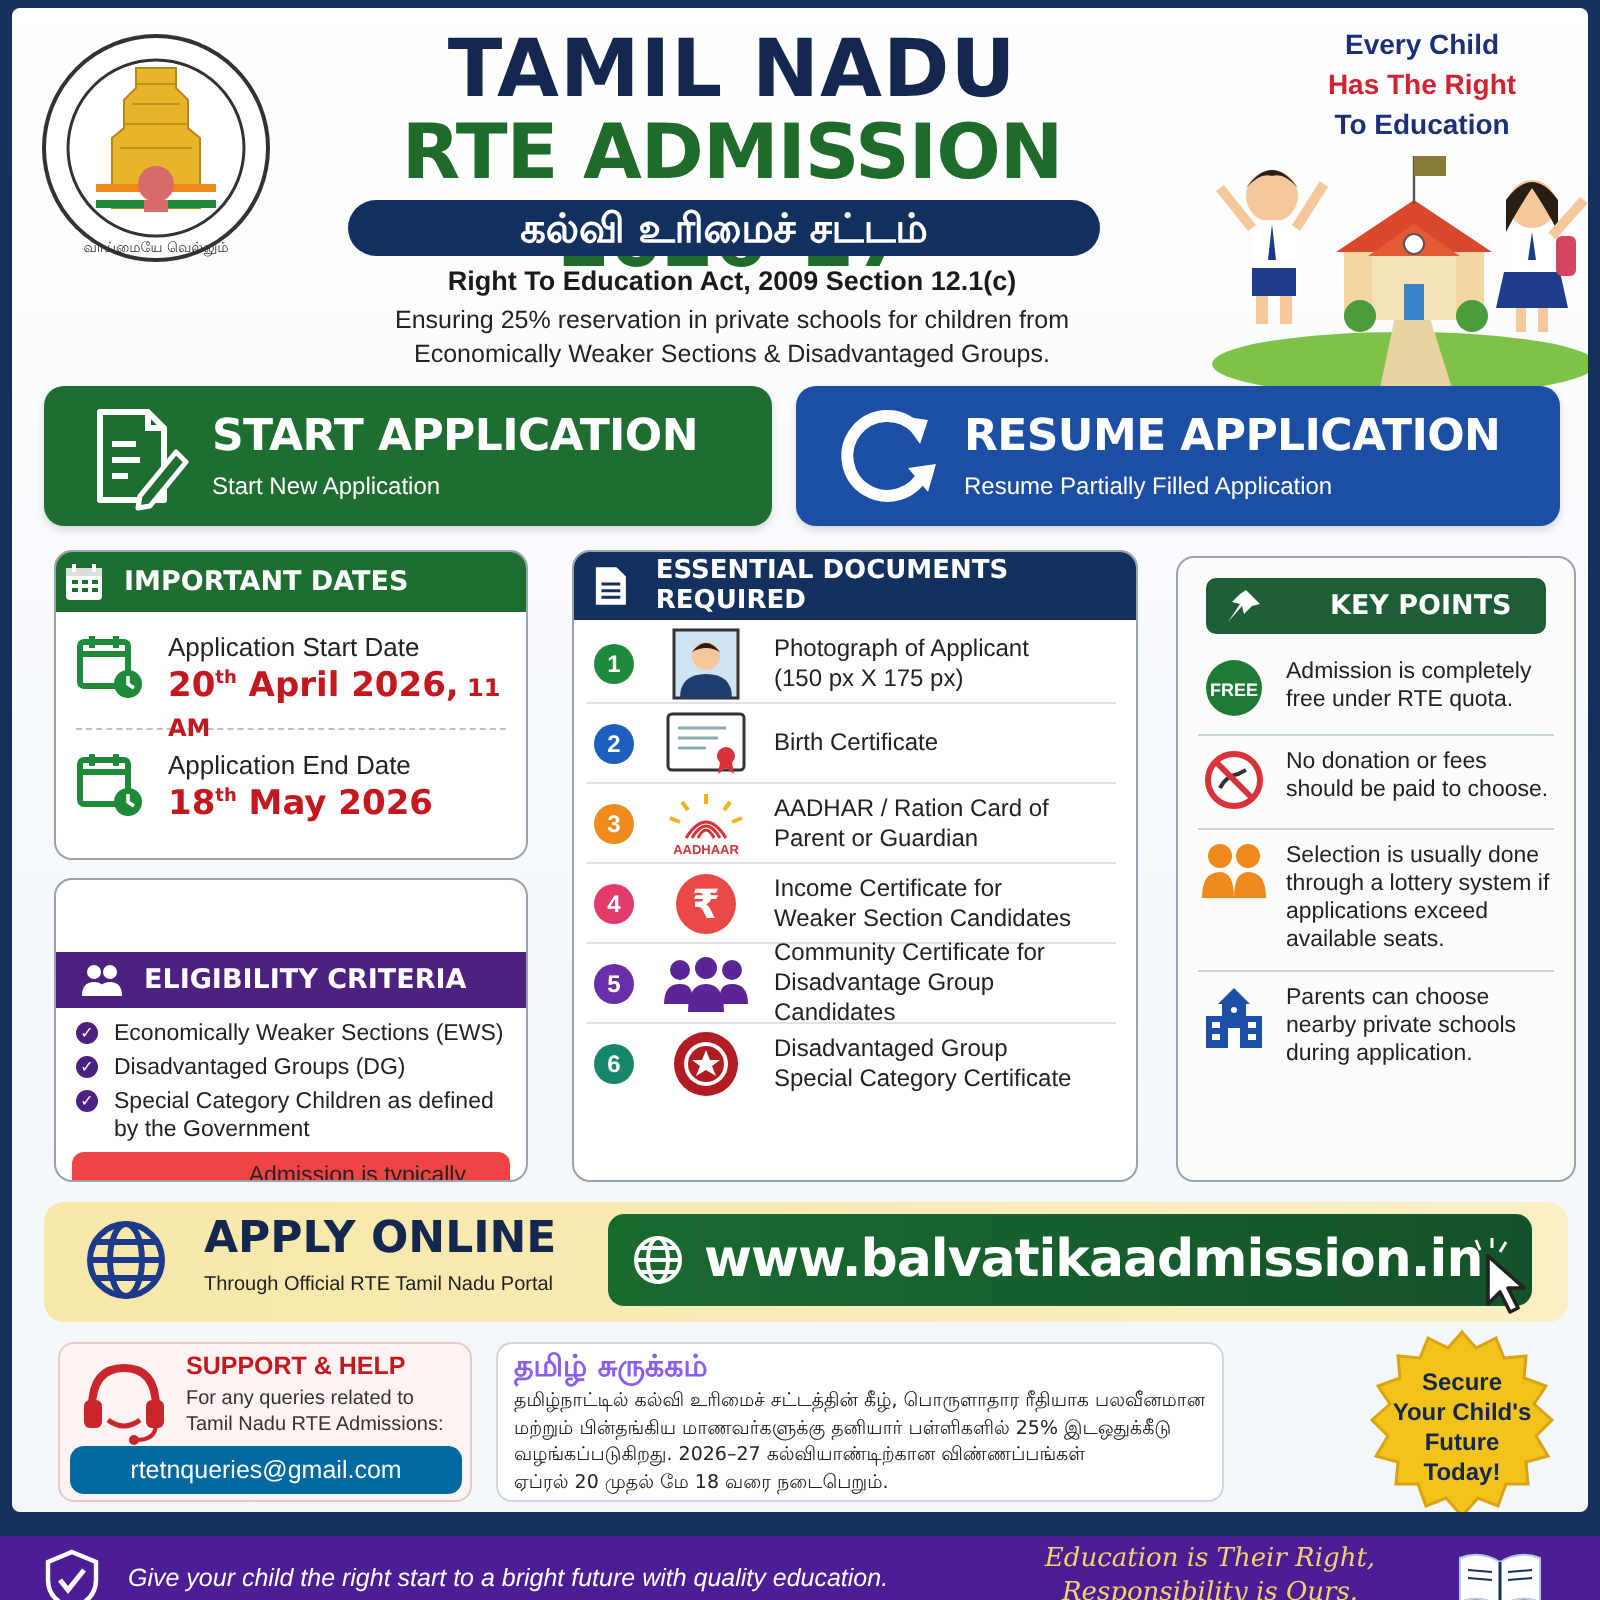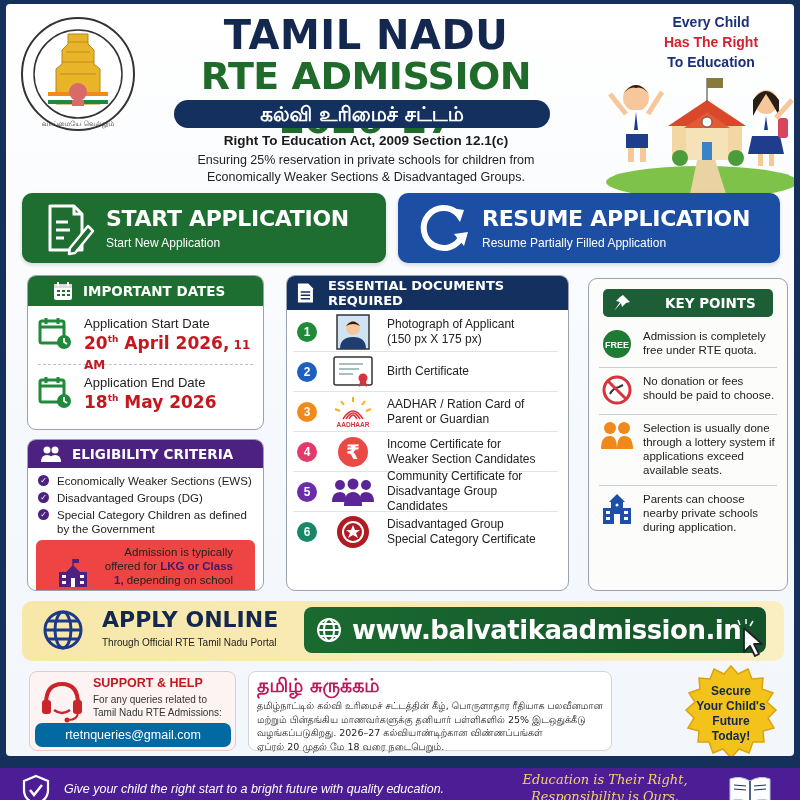--- a/index.html
+++ b/index.html
@@ -65,33 +65,33 @@
   .card {
     position: absolute; background: #fff; border: 1.5px solid #9aa3ad;
     border-radius: 9px; overflow: hidden;
   }
   .card-head {
     display: flex; align-items: center; color: #fff;
     font-weight: 700; font-family: "DejaVu Sans", sans-serif;
   }
   
   .dates { left: 21px; top: 271px; width: 237px; height: 155px; }
-  .dates .card-head { background: #1f6e31; height: 30px; font-size: 13.5px; padding-left: 25px; }
+  .dates .card-head { background: #1f6e31; height: 30px; font-size: 13.5px; padding-left: 4px; }
   .dates .card-head svg { margin-right: 10px; }
   .date-row { display: flex; align-items: flex-start; padding: 10px 0 0 10px; height: 58px; }
   .date-row + .date-sep { margin: 2px 10px 0 10px; border-top: 1px dashed #b8c2cc; }
   .date-row .lbl { font-size: 13px; color: #222; }
   .date-row .val { font-size: 17px; font-weight: 700; color: #c4171e; margin-top: 2px; font-family: "DejaVu Sans", sans-serif; }
   .date-row .val sup { font-size: 9px; }
   .date-row .val .small { font-size: 12px; }
   .date-row svg { margin-right: 12px; flex: none; }
 
   
   .elig { left: 21px; top: 435px; width: 237px; height: 152px; }
-  .elig .card-head { background: #4d2180; height: 28px; font-size: 13.5px; padding-left: 12px; }
+  .elig .card-head { background: #4d2180; height: 28px; font-size: 13.5px; padding-left: 12px; margin-top: 36px; }
   .elig .card-head svg { margin-right: 10px; }
   .elig ul { list-style: none; padding: 6px 8px 0 10px; }
   .elig li { display: flex; align-items: flex-start; font-size: 11.5px; color: #222; line-height: 14px; margin-bottom: 3px; }
   .elig li .chk { width: 11px; height: 11px; border-radius: 50%; background: #4d2180; color: #fff; font-size: 8px; line-height: 11px; text-align: center; margin: 1px 8px 0 0; flex: none; }
   .elig .note {
     margin: 4px 8px 0 8px; background: #ef4444; border-radius: 6px; padding: 5px 22px;
     display: flex; align-items: center; font-size: 11.5px; color: #222; line-height: 14px; text-align: right;
   }
   .elig .note svg { flex: none; margin-right: 8px; }
   .elig .note b { color: #3d1a6e; }
@@ -152,21 +152,21 @@
   .support .sd { position: absolute; left: 63px; top: 21px; font-size: 10px; color: #333; line-height: 13px; }
   .support .email {
     position: absolute; left: 5px; top: 51px; width: 196px; height: 24px; background: #0369a1;
     border-radius: 7px; color: #fff; font-size: 12.5px; text-align: center; line-height: 24px; cursor: pointer;
   }
   
   .tsum {
     position: absolute; left: 242px; top: 667px; width: 364px; height: 80px;
     background: #fff; border: 1px solid #cfd6dd; border-radius: 8px; padding: 2px 8px;
   }
-  .tsum .tt { font-size: 19px; font-weight: 700; color: #be185d; font-family: "DejaVu Sans", sans-serif; }
+  .tsum .tt { font-size: 15px; font-weight: 700; color: #8b5cf6; font-family: "DejaVu Sans", sans-serif; }
   .tsum .tb { font-size: 9.5px; color: #222; line-height: 13.5px; font-family: "DejaVu Sans", sans-serif; }
   
   .seal { position: absolute; left: 675px; top: 660px; width: 100px; height: 100px; }
   .seal-text {
     position: absolute; left: 675px; top: 680px; width: 100px; text-align: center;
     font-size: 12px; font-weight: 700; color: #13274f; line-height: 15px;
   }
 
   
   .footer {

